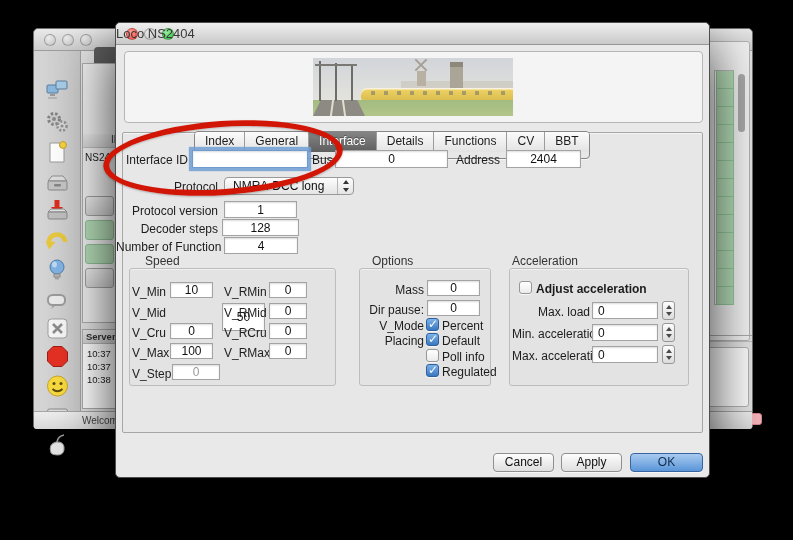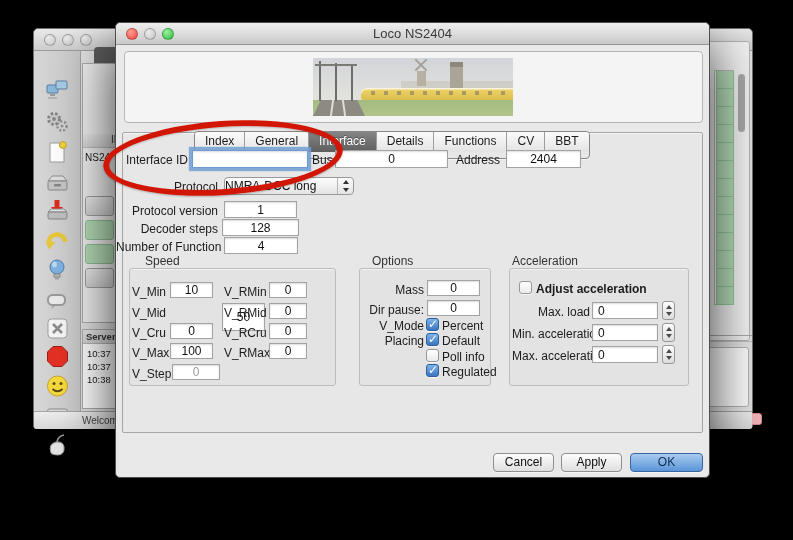--- a/index.html
+++ b/index.html
@@ -45,21 +45,21 @@
   #right-divider1{left:668px;top:306px;width:50px;height:1px;background:#a8a8a8;}
   #right-divider2{left:668px;top:312px;width:50px;height:1px;background:#bdbdbd;}
   #right-whitebox{left:672px;top:318px;width:43px;height:60px;background:#fafafa;border:1px solid #b0b0b0;border-radius:3px;}
   .fnbtn{top:384px;width:13px;height:12px;background:#f2b3b8;border:1px solid #d4858c;border-radius:3px;}
 
   
   #dialog{left:115px;top:22px;width:595px;height:456px;background:#e9e9e9;border-radius:5px;
           border:1px solid #4e4e4e;box-shadow:0 22px 55px rgba(0,0,0,.8);}
   #dlg-titlebar{left:0;top:0;width:100%;height:22px;border-radius:5px 5px 0 0;
                 background:linear-gradient(#efefef,#c9c9c9);border-bottom:1px solid #969696;}
-  #dlg-title{left:0;top:0;width:100%;height:22px;text-align:center;font-size:13px;line-height:22px;color:#3a3a3a;}
+  #dlg-title{left:0;top:0;width:100%;height:22px;font-size:13px;line-height:22px;color:#3a3a3a;}
   #image-panel{left:8px;top:28px;width:579px;height:72px;background:#f4f4f4;
                border:1px solid #b6b6b6;border-radius:4px;}
   
   #photo{left:197px;top:35px;width:200px;height:58px;overflow:hidden;background:linear-gradient(#c6cad0,#d9d9d2 70%);}
   .ph{position:absolute;}
   
   #tab-pane{left:6px;top:109px;width:581px;height:301px;background:#e7e7e7;border:1px solid #a6a6a6;
             border-radius:2px;box-shadow:inset 0 1px 0 rgba(255,255,255,.55);}
   #tabs{left:78px;top:108px;height:28px;display:flex;border:1px solid #868686;border-radius:4px;
         overflow:hidden;box-shadow:0 1px 0 rgba(255,255,255,.6);}
@@ -85,21 +85,21 @@
   .cb.checked{background:linear-gradient(#7db3e8,#3a77bf);border-color:#2f5f9e;}
   .cb.checked::after{content:"✓";position:absolute;left:1px;top:-2px;color:#fff;font-size:12px;font-weight:bold;}
   .cblabel{font-size:12px;color:#1c1c1c;white-space:nowrap;}
   .stepper{position:absolute;width:13px;height:19px;background:linear-gradient(#fdfdfd,#dcdcdc);
            border:1px solid #979797;border-radius:3px;}
   .stepper::before,.stepper::after{content:"";position:absolute;left:2.5px;border-left:3px solid transparent;
            border-right:3px solid transparent;}
   .stepper::before{top:3px;border-bottom:4px solid #4a4a4a;}
   .stepper::after{bottom:3px;border-top:4px solid #4a4a4a;}
   #popup{left:108px;top:154px;width:130px;height:18px;background:linear-gradient(#fdfdfd,#e4e4e4);
-         border:1px solid #999;border-radius:4px;font-size:12px;line-height:16px;color:#111;}
+         border:1px solid #999;border-radius:4px;font-size:12px;line-height:16px;padding-left:8px;color:#111;}
   #popup .arrows{position:absolute;right:0;top:0;width:16px;height:16px;border-left:1px solid #b5b5b5;}
   #popup .arrows::before,#popup .arrows::after{content:"";position:absolute;left:5px;
          border-left:3px solid transparent;border-right:3px solid transparent;}
   #popup .arrows::before{top:2px;border-bottom:4px solid #333;}
   #popup .arrows::after{bottom:2px;border-top:4px solid #333;}
   .btn{position:absolute;height:19px;border:1px solid #8f8f8f;border-radius:4px;font-size:12px;
        line-height:17px;text-align:center;background:linear-gradient(#fdfdfd,#dfdfdf);color:#111;
        box-shadow:0 1px 0 rgba(255,255,255,.6);}
   .btn.primary{background:linear-gradient(#a9cbf0,#5a95d8);border-color:#36659f;color:#0e2c4e;}
   

